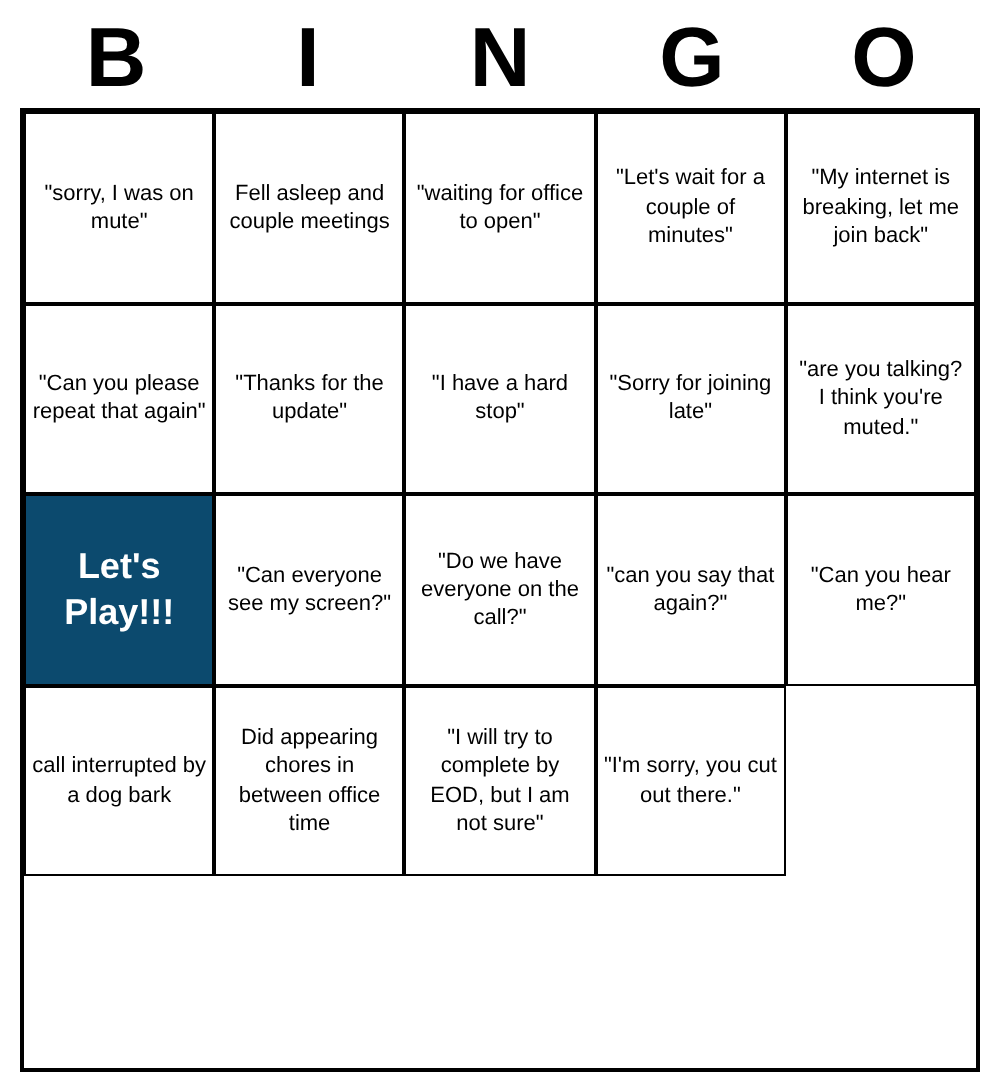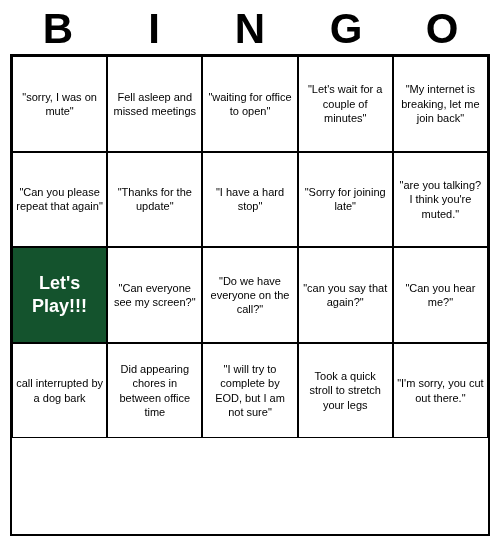--- a/index.html
+++ b/index.html
@@ -40,51 +40,50 @@
       align-items: center;
       justify-content: center;
       text-align: center;
       padding: 3px;
       font-size: 11px;
       line-height: 1.3;
       background: #fff;
       color: #000;
     }
     .bingo-cell.free-space {
-      background: #14532d;
+      background: #0c4a6e;
       color: #fff;
       font-size: 18px;
       font-weight: bold;
     }
   </style>
 </head>
 <body>
 
 <div id="bingo-header">
 <span class="bingo-letter">B</span>
     <span class="bingo-letter">I</span>
     <span class="bingo-letter">N</span>
     <span class="bingo-letter">G</span>
     <span class="bingo-letter">O</span>
   </div>
 
 <div id="bingo-grid">
 <div class="bingo-cell">"sorry, I was on mute"</div>
-    <div class="bingo-cell">Fell asleep and missed meetings</div>
+    <div class="bingo-cell">Fell asleep and couple meetings</div>
     <div class="bingo-cell">"waiting for office to open"</div>
     <div class="bingo-cell">"Let's wait for a couple of minutes"</div>
     <div class="bingo-cell">"My internet is breaking, let me join back"</div>
     <div class="bingo-cell">"Can you please repeat that again"</div>
     <div class="bingo-cell">"Thanks for the update"</div>
     <div class="bingo-cell">"I have a hard stop"</div>
     <div class="bingo-cell">"Sorry for joining late"</div>
     <div class="bingo-cell">"are you talking? I think you're muted."</div>
     <div class="bingo-cell free-space">Let's Play!!!</div>
     <div class="bingo-cell">"Can everyone see my screen?"</div>
     <div class="bingo-cell">"Do we have everyone on the call?"</div>
     <div class="bingo-cell">"can you say that again?"</div>
     <div class="bingo-cell">"Can you hear me?"</div>
     <div class="bingo-cell">call interrupted by a dog bark</div>
     <div class="bingo-cell">Did appearing chores in between office time</div>
     <div class="bingo-cell">"I will try to complete by EOD, but I am not sure"</div>
-    <div class="bingo-cell">Took a quick stroll to stretch your legs</div>
     <div class="bingo-cell">"I'm sorry, you cut out there."</div>
   </div>
 
 </body></html>

